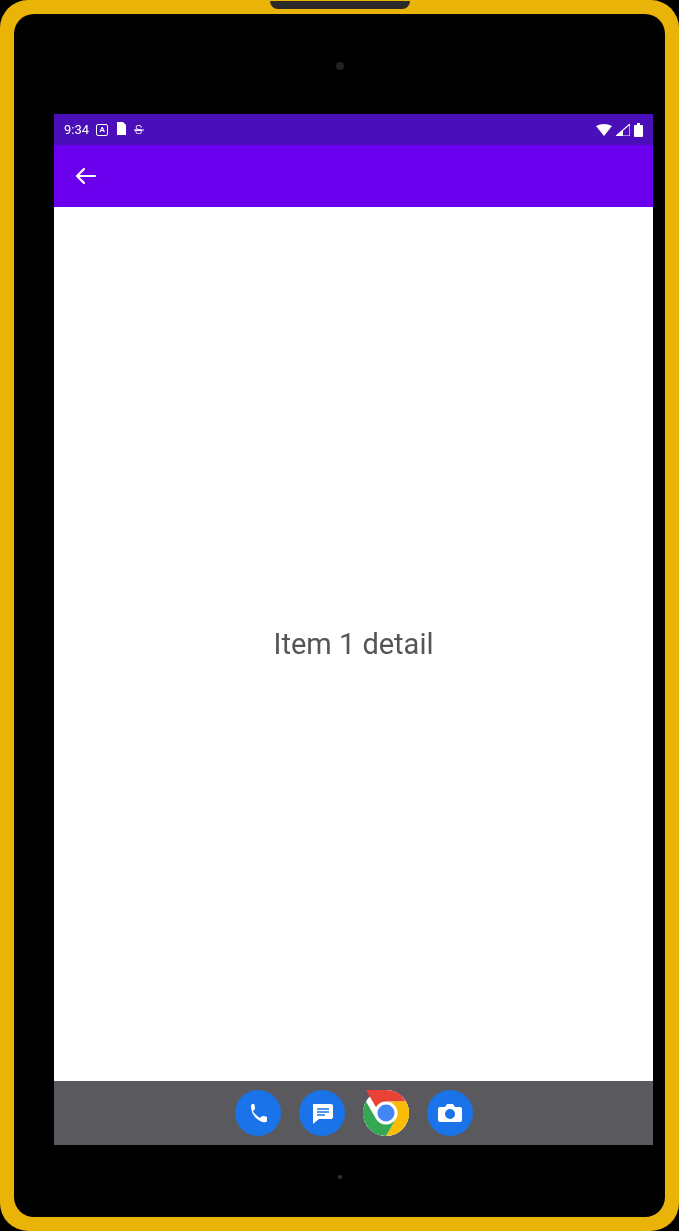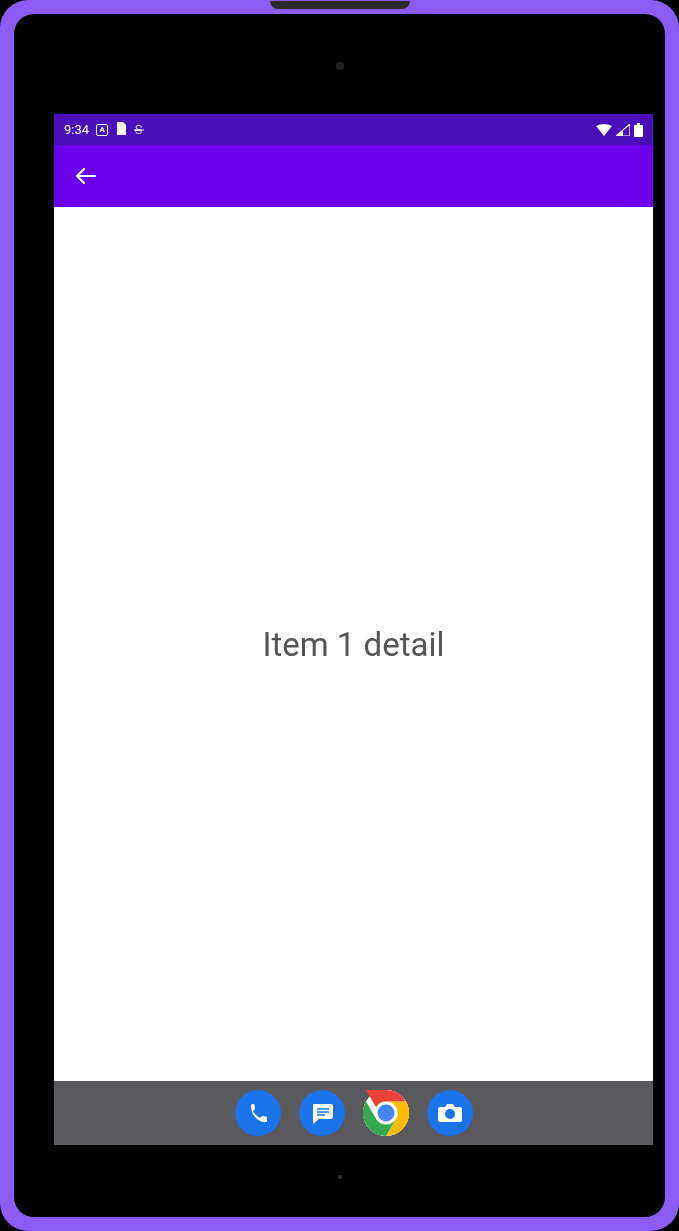--- a/index.html
+++ b/index.html
@@ -16,21 +16,21 @@
       position: relative;
       overflow: hidden;
     }
     
     .device-frame {
       position: absolute;
       top: 0;
       left: 0;
       width: 679px;
       height: 1231px;
-      background: #8b5cf6;
+      background: #eab308;
       border-radius: 28px;
     }
     
     .device-bezel {
       position: absolute;
       top: 14px;
       left: 14px;
       right: 14px;
       bottom: 14px;
       background: #000;
@@ -118,21 +118,21 @@
     
     .content {
       flex: 1;
       background: #fff;
       display: flex;
       align-items: center;
       justify-content: center;
     }
     
     .detail-text {
-      font-size: 33px;
+      font-size: 29px;
       color: #555;
       font-weight: 400;
     }
     
     .nav-bar {
       height: 64px;
       background: #5A5A5E;
       display: flex;
       align-items: center;
       justify-content: center;

